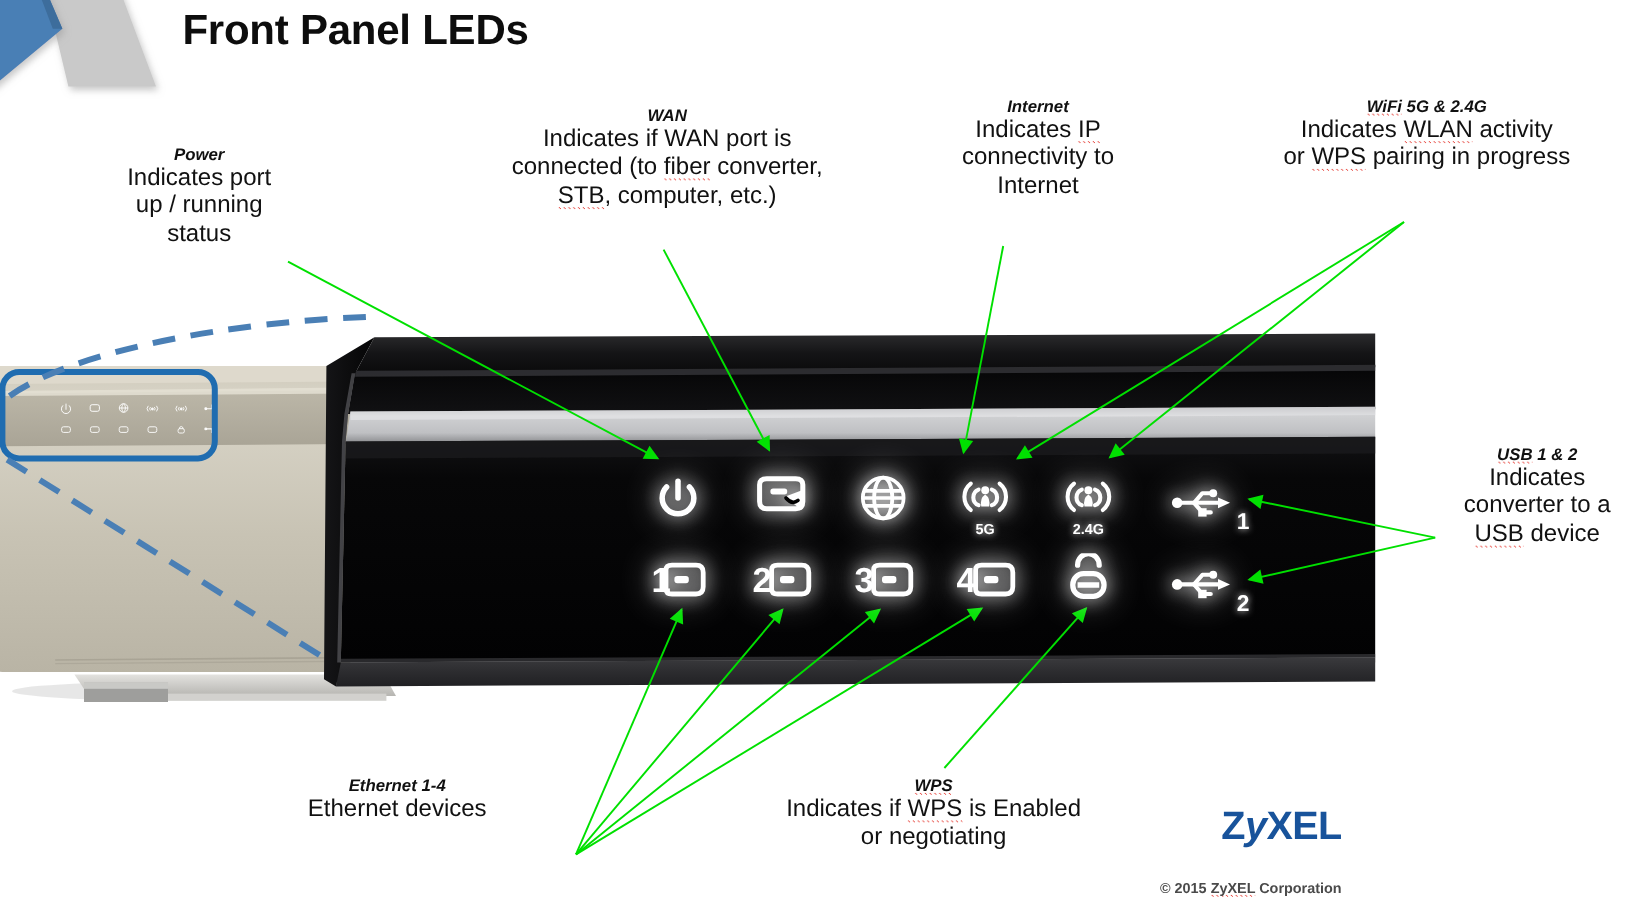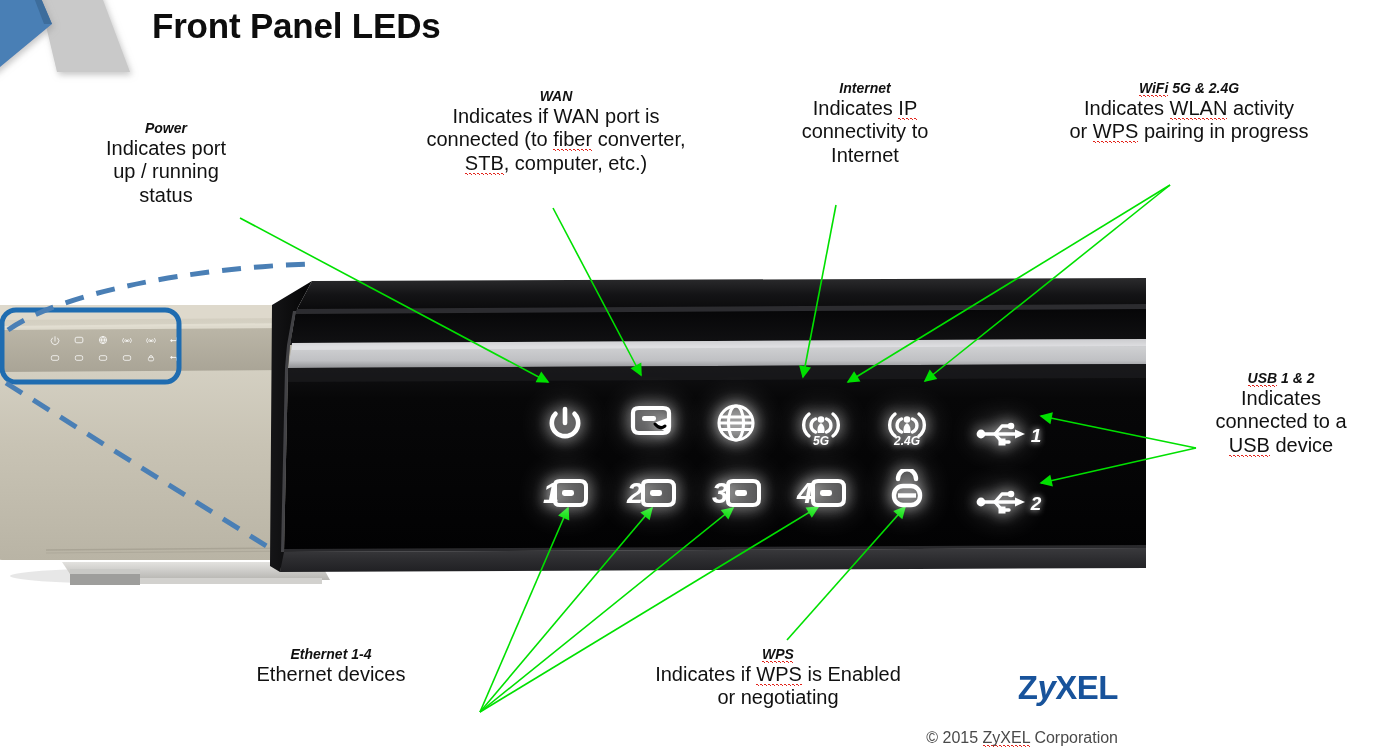--- a/index.html
+++ b/index.html
@@ -34,39 +34,39 @@
 
   
   .vec{position:absolute;left:0;top:0;width:1376px;height:755px;pointer-events:none;}
 
   
   .led-grid{
     position:absolute;left:500px;top:385px;width:620px;height:125px;
   }
   .led{
     position:absolute;width:66px;height:60px;
-    display:flex;align-items:flex-end;justify-content:center;font-style:italic;
+    display:flex;align-items:center;justify-content:center;
   }
   .led svg{filter:drop-shadow(0 0 7px rgba(255,255,255,.85)) drop-shadow(0 0 14px rgba(255,255,255,.45));}
   .led .sub{
     position:absolute;bottom:-3px;left:0;right:0;text-align:center;
     font-size:12px;font-weight:bold;color:#fff;
     text-shadow:0 0 6px rgba(255,255,255,.9);
   }
 
   
   .logo{
     position:absolute;right:18px;bottom:48px;
     font-size:33px;font-weight:bold;color:#18539b;
     font-family:"Liberation Sans", sans-serif;letter-spacing:-0.5px;
   }
   .logo .lower{font-style:italic;}
   .copyright{
     position:absolute;right:18px;bottom:8px;
-    font-size:16px;color:#4a4a4a;white-space:nowrap;
+    font-size:12px;color:#4a4a4a;white-space:nowrap;font-weight:bold;
   }
 </style>
 </head>
 <body>
 
 <div class="stage">
 
   <svg class="corner-deco" viewBox="0 0 150 90" xmlns="http://www.w3.org/2000/svg">
     <defs>
       <filter id="softsh" x="-40%" y="-40%" width="200%" height="200%">
@@ -402,21 +402,21 @@
 
   <div class="callout" style="left:1024px;top:80px;width:330px;">
     <span class="hd"><span class="sp">WiFi</span> 5G &amp; 2.4G</span>
     <span class="bd">Indicates <span class="sp">WLAN</span> activity</span>
     <span class="bd">or <span class="sp">WPS</span> pairing in progress</span>
   </div>
 
   <div class="callout" style="left:1186px;top:370px;width:190px;">
     <span class="hd"><span class="sp">USB</span> 1 &amp; 2</span>
     <span class="bd">Indicates</span>
-    <span class="bd">connected to a</span>
+    <span class="bd">converter to a</span>
     <span class="bd"><span class="sp">USB</span> device</span>
   </div>
 
   <div class="callout" style="left:172px;top:646px;width:318px;">
     <span class="hd">Ethernet 1-4</span>
     <span class="bd">Ethernet devices</span>
   </div>
 
   <div class="callout" style="left:608px;top:646px;width:340px;">
     <span class="hd"><span class="sp">WPS</span></span>

